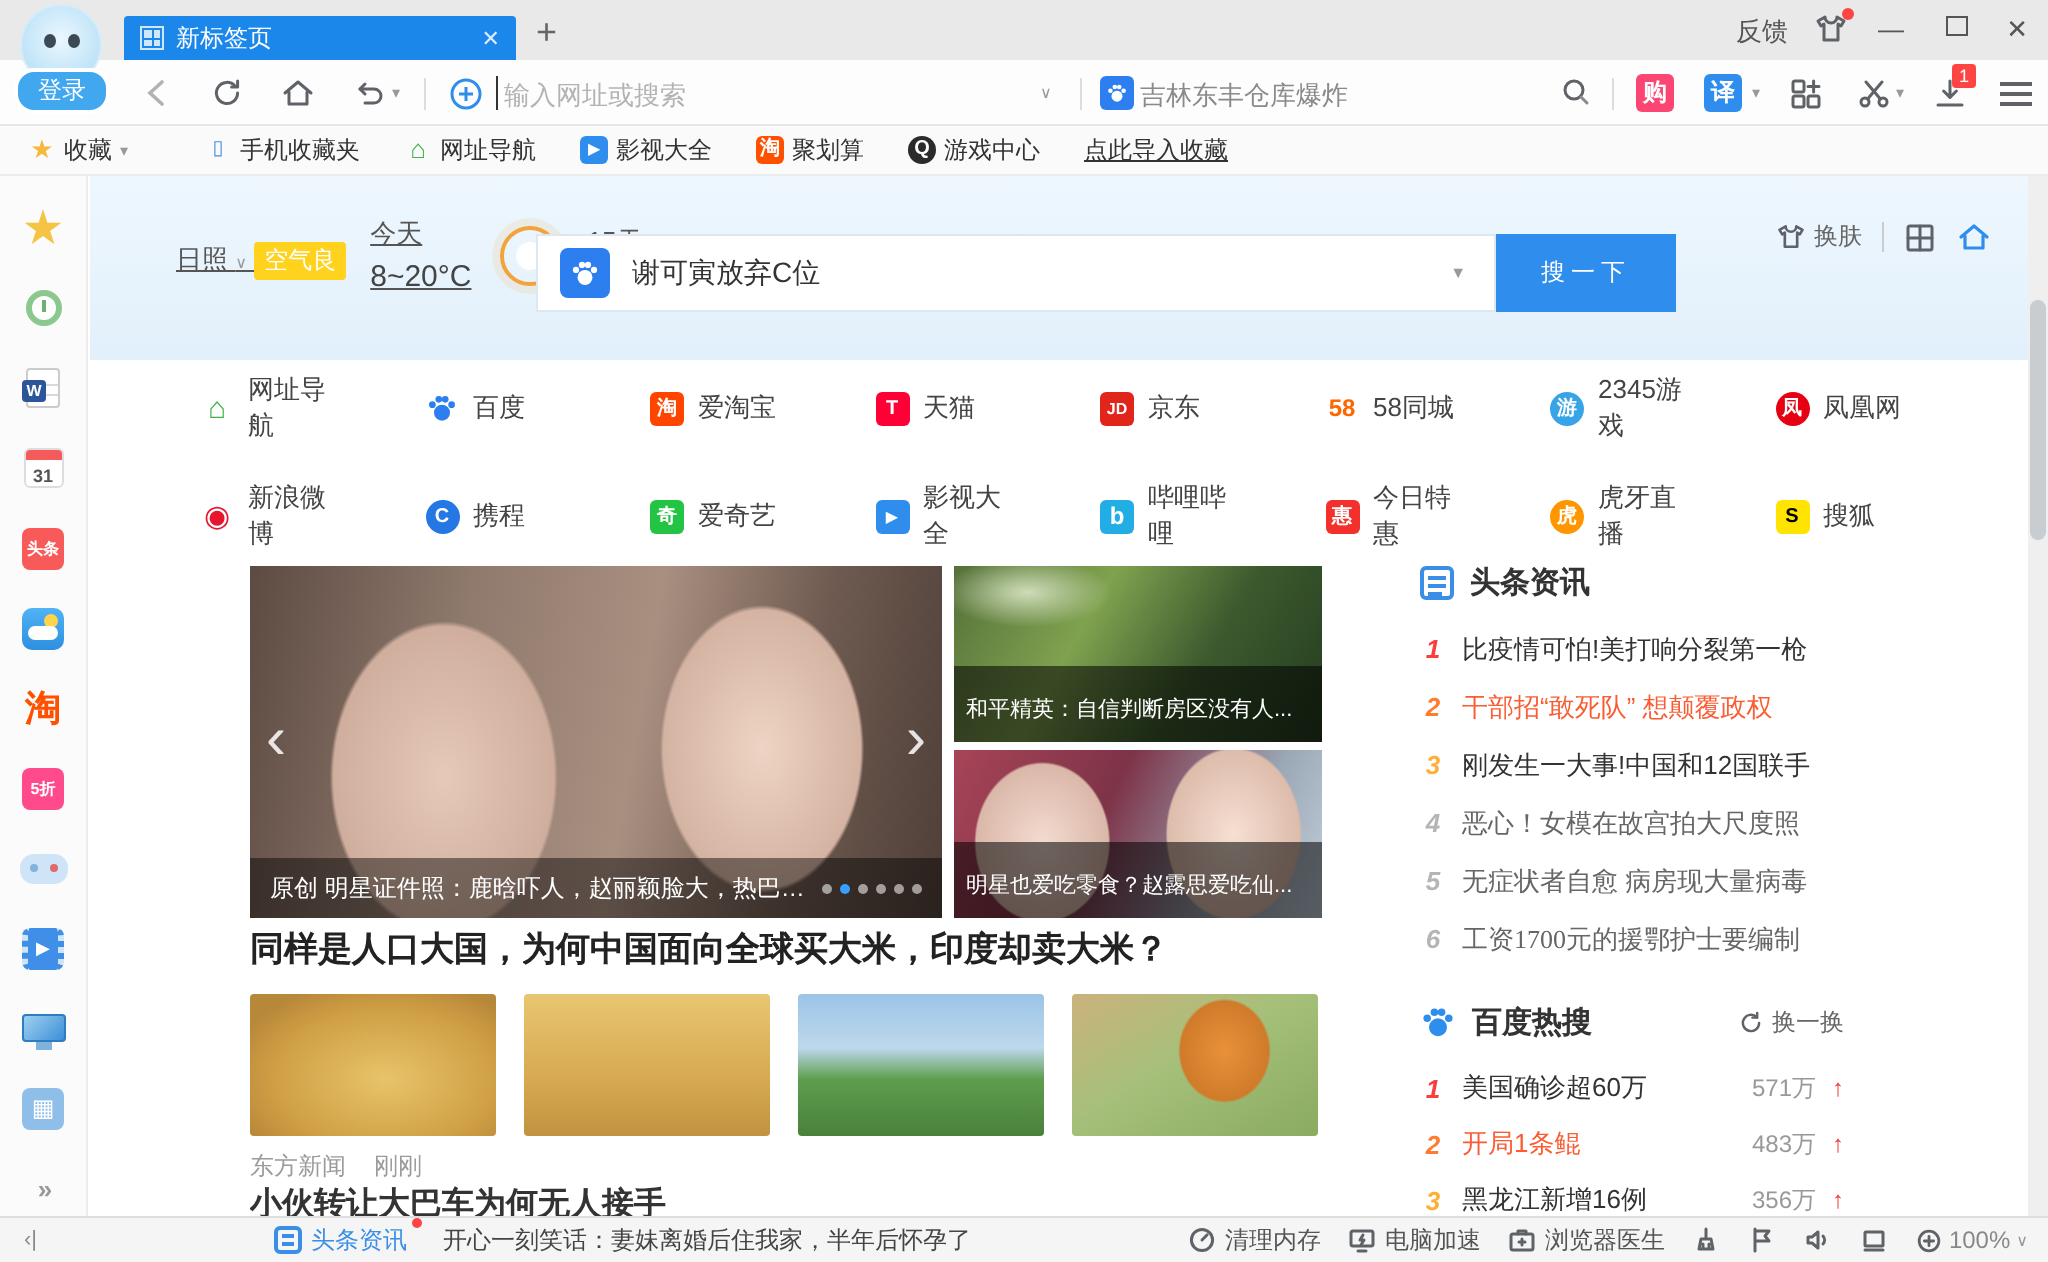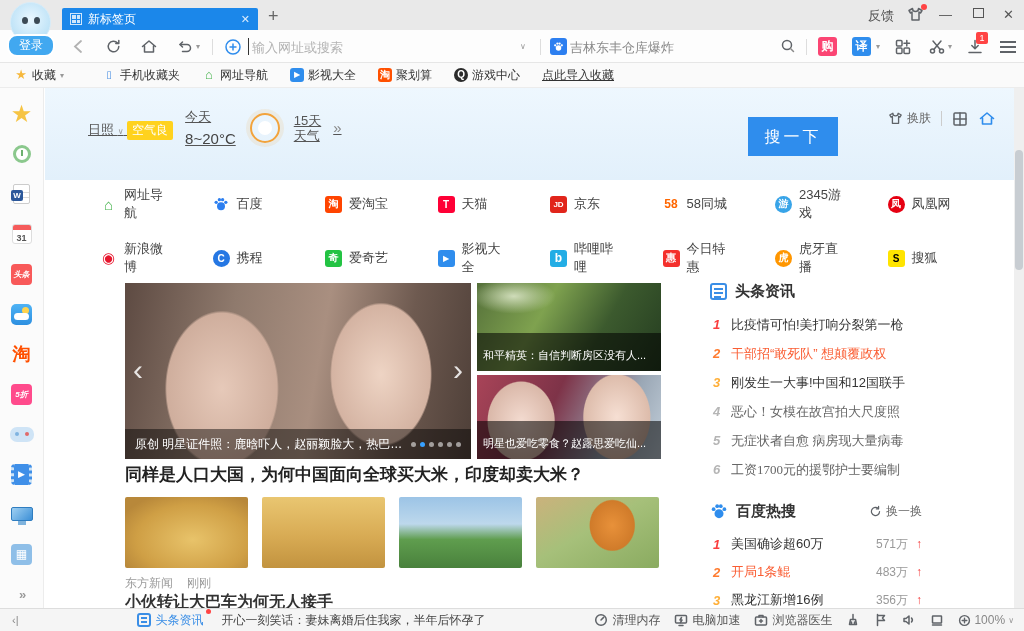--- a/index.html
+++ b/index.html
@@ -44,21 +44,21 @@
   
   .bookbar{position:absolute;left:0;top:63px;width:1024px;height:25px;background:#fafafa;
            border-bottom:1px solid #ececec;display:flex;align-items:center;font-size:12px;color:#333;}
   .bm{display:flex;align-items:center;gap:4px;margin-right:22px;cursor:pointer;}
   .bm-ic{width:14px;height:14px;border-radius:3px;font-size:10px;line-height:14px;text-align:center;font-weight:bold;}
 
   
   .sidebar{position:absolute;left:0;top:88px;width:44px;height:520px;background:#fbfbfb;border-right:1px solid #ececec;
            display:flex;flex-direction:column;align-items:center;padding-top:14px;gap:16px;}
   .sb{width:24px;height:24px;display:flex;align-items:center;justify-content:center;font-weight:bold;cursor:pointer;}
-  .sb-sq{width:21px;height:21px;border-radius:4px;color:#fff;display:flex;align-items:center;justify-content:center;font-style:italic;}
+  .sb-sq{width:21px;height:21px;border-radius:4px;color:#fff;display:flex;align-items:center;justify-content:center;}
   .sb-clock{width:18px;height:18px;border-radius:50%;border:3px solid #8bc88d;position:relative;background:#fff;}
   .sb-clock::after{content:"";position:absolute;left:5px;top:2px;width:2px;height:6px;background:#6db06f;}
   .sb-doc{width:17px;height:20px;background:#fff;border:1px solid #ccc;border-radius:2px;position:relative;
           background-image:repeating-linear-gradient(180deg,transparent 0 4px,#d9d9d9 4px 5px);background-size:9px 14px;background-position:6px 3px;background-repeat:no-repeat;}
   .sb-doc b{position:absolute;left:-3px;bottom:2px;width:12px;height:11px;background:#2b579a;color:#fff;
             font-size:8px;line-height:11px;text-align:center;border-radius:2px;}
   .sb-cal{width:20px;height:20px;background:#fff;border:1px solid #ddd;border-radius:3px;overflow:hidden;
           font-size:9px;color:#555;text-align:center;line-height:16px;}
   .sb-cal b{display:block;height:5px;background:#f55b5b;}
   .sb-weather{width:21px;height:21px;border-radius:5px;background:linear-gradient(180deg,#4fb3f5,#2d8fe0);position:relative;}
@@ -78,21 +78,21 @@
   .temp{font-size:15px;color:#444;margin-top:4px;}
   .sun{width:30px;height:30px;border-radius:50%;border:2px solid #f2a33c;position:relative;margin:0 2px;
        box-shadow:0 0 0 4px rgba(242,163,60,0.12);}
   .sun::after{content:"";position:absolute;inset:6px;border-radius:50%;background:#fff;}
   .fc{line-height:15px;}
   .searchbox{position:absolute;left:268px;top:117px;width:480px;height:39px;background:#fff;
              border:1px solid #dfe7ee;display:flex;align-items:center;}
   .paw-sq{width:25px;height:25px;border-radius:4px;background:#2d7ff0;margin:0 11px;display:flex;align-items:center;justify-content:center;}
   .sq-query{font-size:14px;color:#333;}
   .sbtn{position:absolute;left:748px;top:117px;width:90px;height:39px;background:#2f8ded;color:#fff;
-        font-size:16px;text-align:center;line-height:39px;letter-spacing:3px;cursor:pointer;}
+        font-size:12px;text-align:center;line-height:39px;letter-spacing:3px;cursor:pointer;}
   .strip-right{position:absolute;left:888px;top:110px;display:flex;align-items:center;gap:10px;font-size:12px;color:#666;}
 
   
   .qlinks{position:absolute;left:60px;top:186px;width:900px;display:grid;
           grid-template-columns:repeat(8,1fr);row-gap:18px;font-size:13px;color:#444;}
   .ql{display:flex;align-items:center;gap:7px;cursor:pointer;padding-left:40px;}
   .ql-ic{width:17px;height:17px;border-radius:3px;font-size:10px;font-weight:bold;
          display:flex;align-items:center;justify-content:center;flex:none;}
   .ql-ic.round{border-radius:50%;}
   .ql-ic.plain{font-size:15px;}
@@ -369,20 +369,33 @@
       <span class="temp" style="display:block;">8~20°C</span>
     </span>
     <span class="sun"></span>
     <span class="fc">
       <span style="display:block;">15天</span>
       <span style="display:block;">天气</span>
     </span>
     <span style="color:#888;font-size:15px;">»</span>
   </div>
 
+  <div class="searchbox">
+    <span class="paw-sq">
+      <svg width="15" height="15" viewBox="0 0 24 24" fill="#fff">
+          <circle cx="12" cy="15.5" r="6"></circle>
+          <circle cx="4.8" cy="9.5" r="2.5"></circle>
+          <circle cx="9.6" cy="5.5" r="2.5"></circle>
+          <circle cx="14.4" cy="5.5" r="2.5"></circle>
+          <circle cx="19.2" cy="9.5" r="2.5"></circle>
+        </svg>
+    </span>
+    <span class="sq-query">谢可寅放弃C位</span>
+    <span class="caret" style="margin-left:auto;margin-right:14px;">▼</span>
+  </div>
   <div class="sbtn">搜一下</div>
 
   <div class="strip-right">
     <span style="display:flex;align-items:center;gap:4px;">
       <svg width="15" height="15" viewBox="0 0 17 17">
           <path class="ico" stroke="#8a959f" d="M5.5 2.5 2 4.5 3.5 7 5 6v8h7V6l1.5 1L15 4.5 11.5 2.5a3 3 0 0 1-6 0z"></path>
         </svg>
       <span>换肤</span>
       </span>
     <span style="width:1px;height:15px;background:#ccc;"></span>

